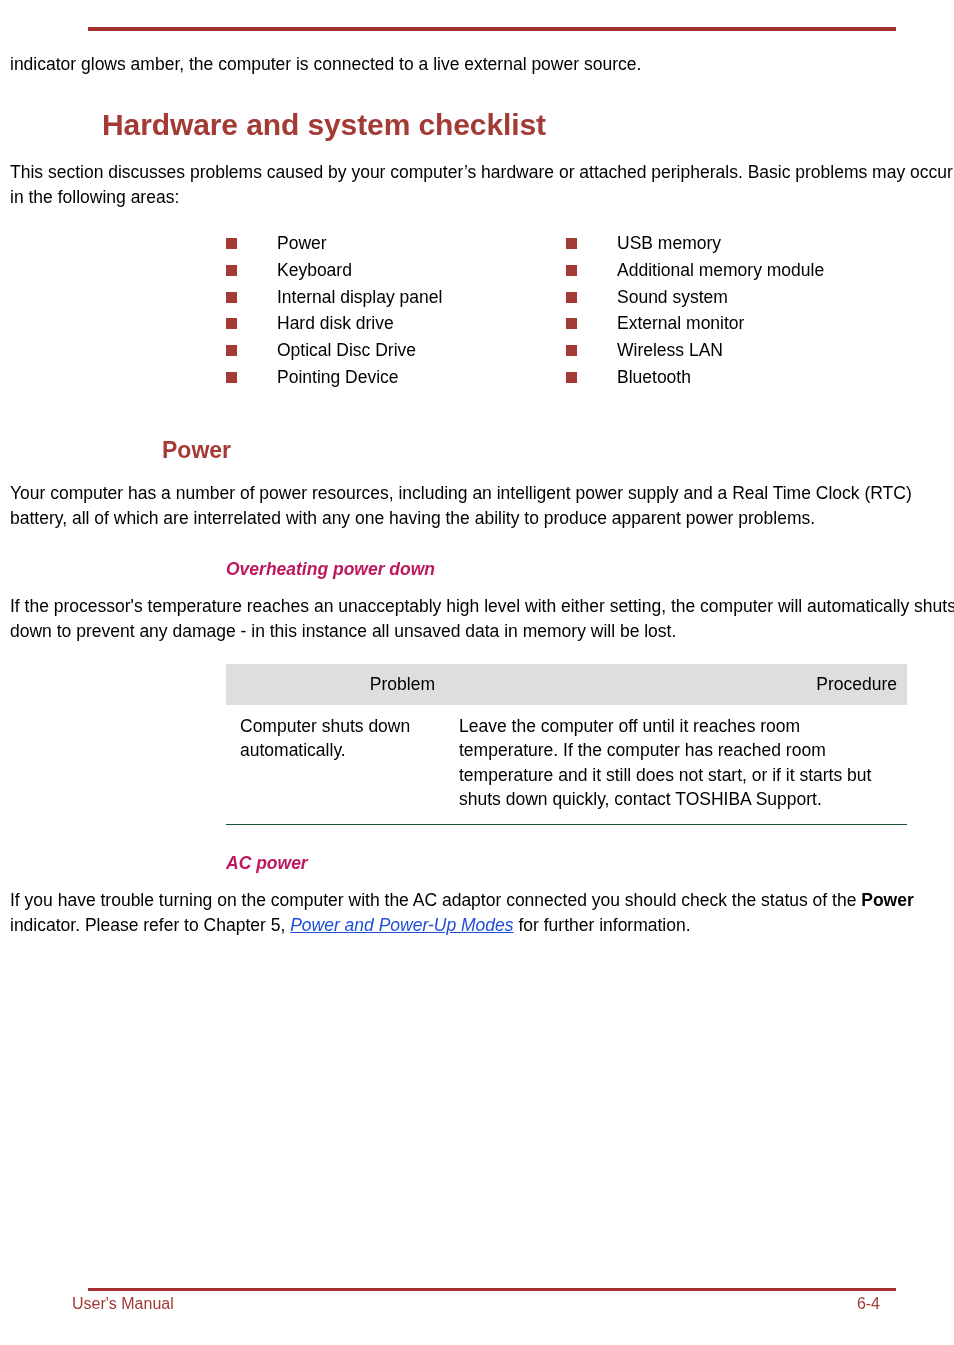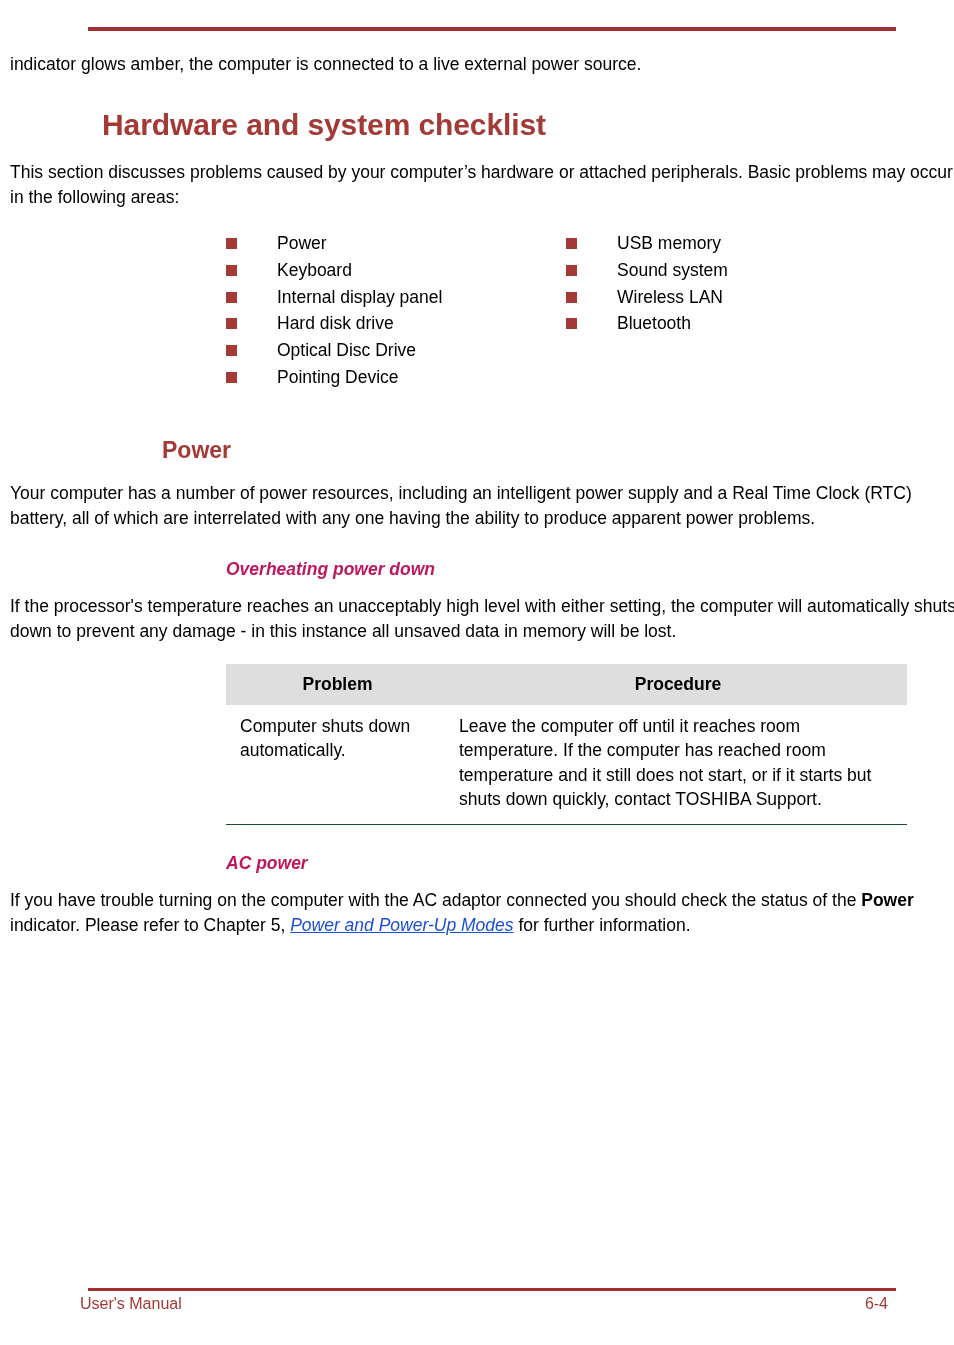--- a/index.html
+++ b/index.html
@@ -126,22 +126,22 @@
   
   .proc-table {
     margin-left: 216px;
     margin-top: 20px;
     width: 681px;
     border-collapse: collapse;
     font-size: 17.5px;
   }
   .proc-table th {
     background: #DEDEDE;
-    text-align: center;
-    font-weight: bold;
+    text-align: right;
+    font-weight: normal;
     font-size: 17.5px;
     line-height: 24px;
     padding: 8px 10px 9px 14px;
     vertical-align: top;
     border: none;
   }
   .proc-table th.col-problem { width: 195px; }
   .proc-table td {
     padding: 9px 10px 12px 14px;
     vertical-align: top;
@@ -161,21 +161,21 @@
   .footer-rule {
     position: absolute;
     left: 88px;
     top: 1288px;
     width: 808px;
     height: 3px;
     background: #A33030;
   }
   .footer {
     position: absolute;
-    left: 80px;
+    left: 72px;
     top: 1295px;
     width: 808px;
     display: flex;
     justify-content: space-between;
     align-items: baseline;
     font-size: 16px;
     color: #A33A36;
   }
   .footer-left { font-weight: normal; }
   .footer-right { font-weight: normal; }
@@ -224,21 +224,29 @@
         </div>
       </div>
 
       <div class="checklist-col">
         <div class="check-item">
           <span class="bullet-sq"></span>
           <span class="check-label">USB memory</span>
         </div>
         <div class="check-item">
           <span class="bullet-sq"></span>
+          <span class="check-label">Additional memory module</span>
+        </div>
+        <div class="check-item">
+          <span class="bullet-sq"></span>
           <span class="check-label">Sound system</span>
+        </div>
+        <div class="check-item">
+          <span class="bullet-sq"></span>
+          <span class="check-label">External monitor</span>
         </div>
         <div class="check-item">
           <span class="bullet-sq"></span>
           <span class="check-label">Wireless LAN</span>
         </div>
         <div class="check-item">
           <span class="bullet-sq"></span>
           <span class="check-label">Bluetooth</span>
         </div>
       </div>

